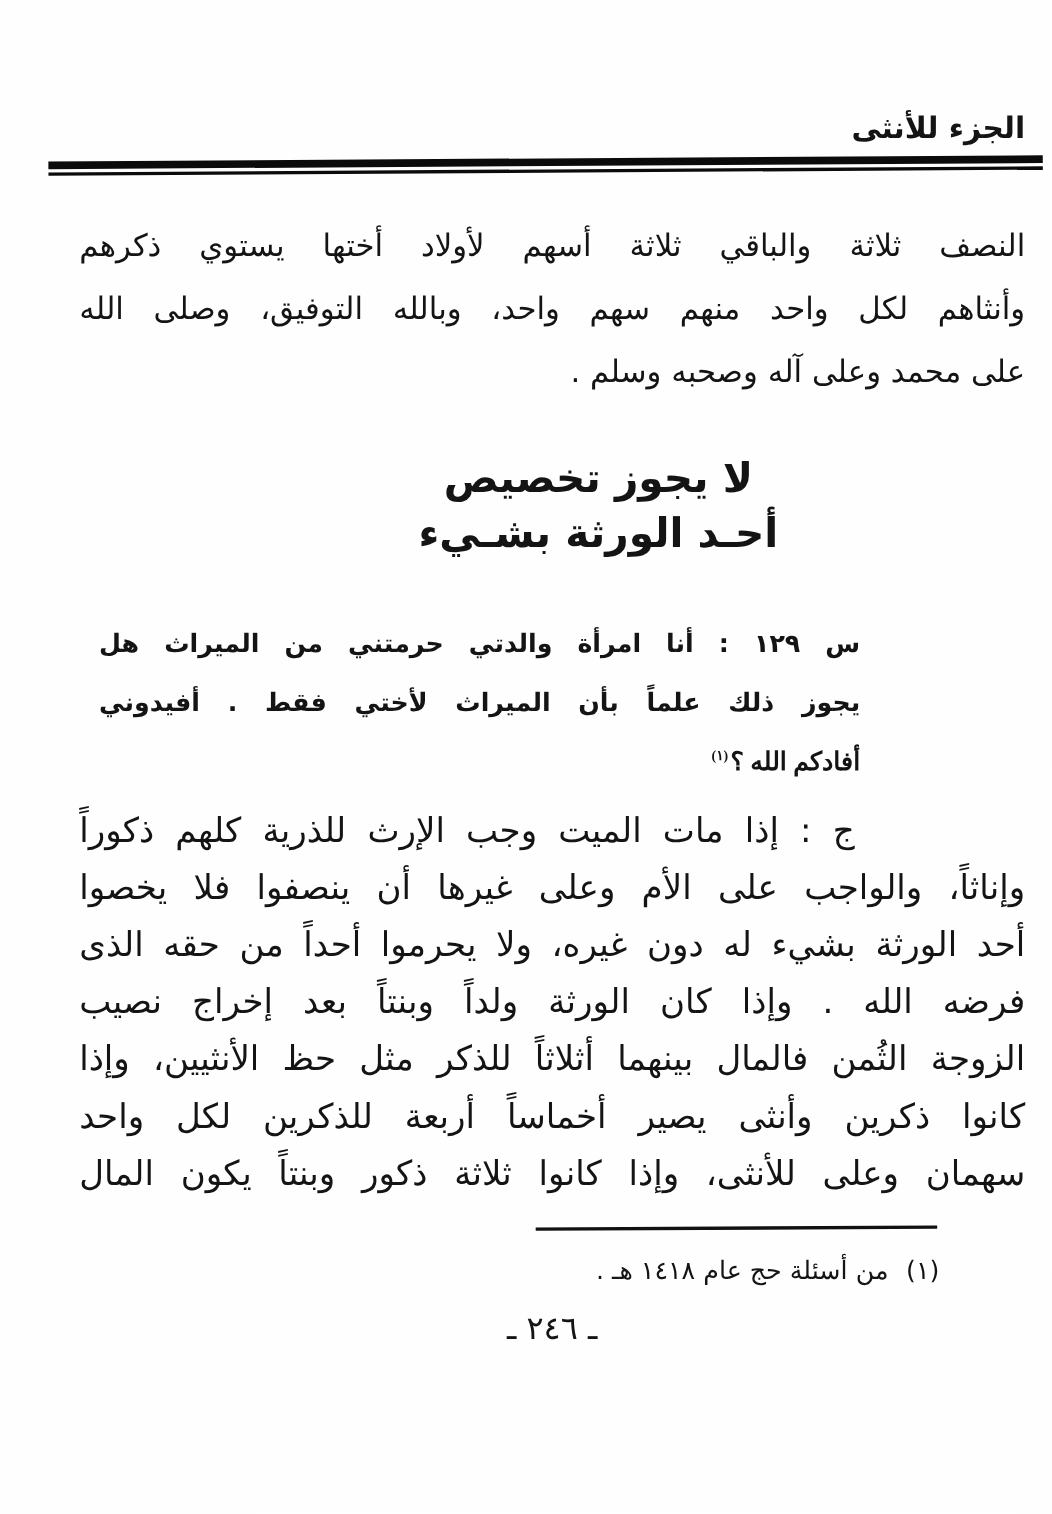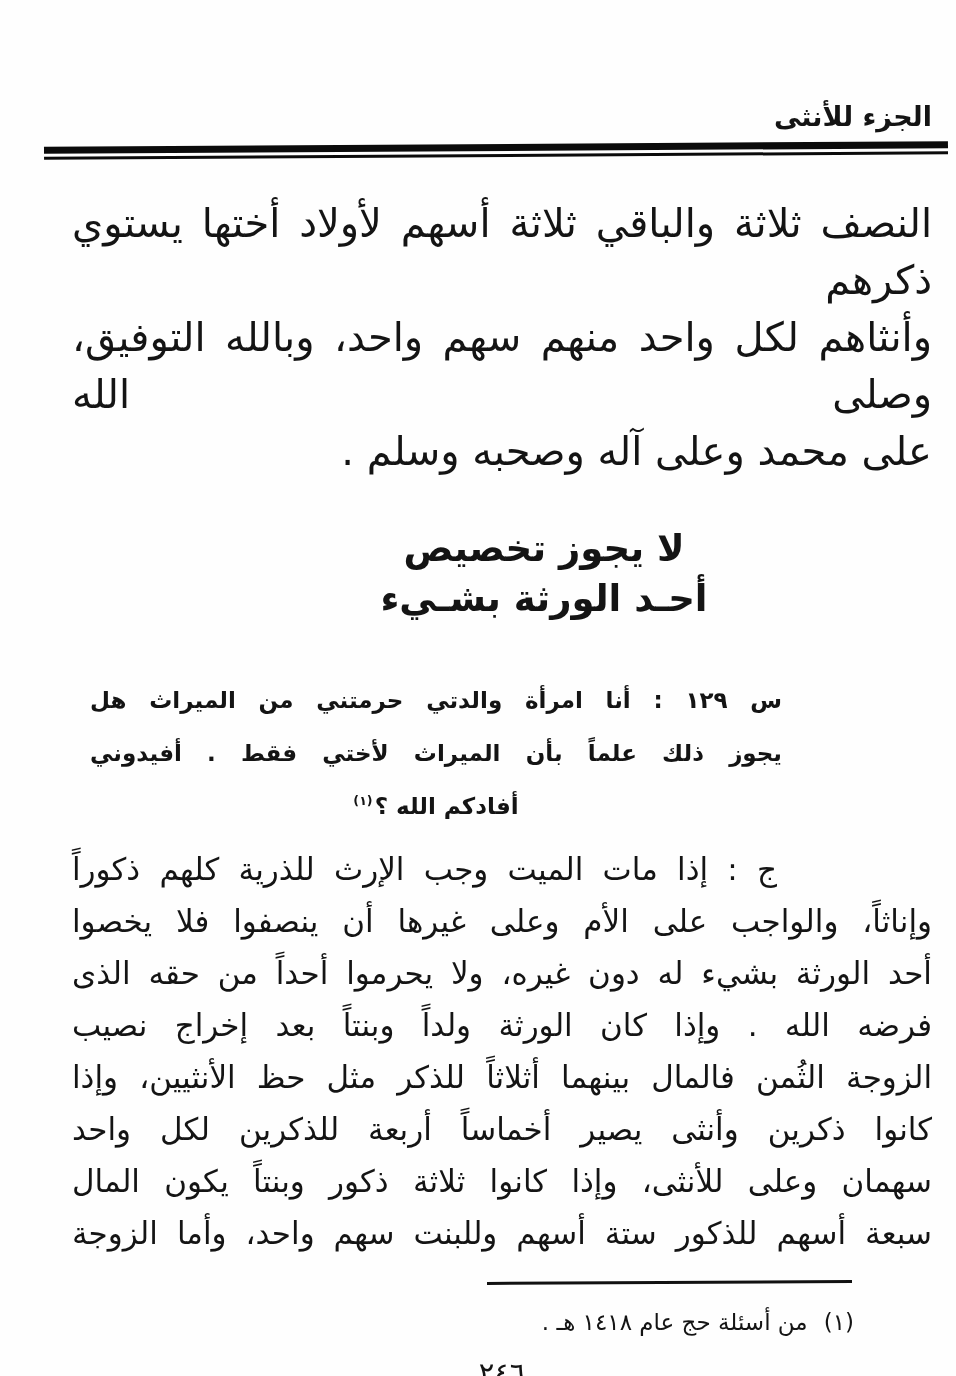--- a/index.html
+++ b/index.html
@@ -32,41 +32,41 @@
   }
   .rule::before{content:"";position:absolute;left:0;right:0;top:0;height:7px;background:#0b0b0b;}
   .rule::after{content:"";position:absolute;left:0;right:0;bottom:0;height:3px;background:#0b0b0b;}
   
   .line{white-space:normal;}
   .just{text-align:justify;text-align-last:justify;}
   .endline{text-align:right;}
   
   .intro{
     margin-top:38px;
-    font-size:40px;
+    font-size:28px;
     line-height:57px;
   }
   
   .title{
     margin:44px 0 0 0;
     position:relative;
     right:-42px;
     text-align:center;
     font-size:37px;
     font-weight:bold;
     line-height:50px;
   }
   
   .question{
     margin:50px 150px 0 18px;
     font-size:23px;
     font-weight:bold;
     line-height:53px;
   }
-  .qlast{text-align:center;}
+  .qlast{text-align:right;font-family:Liberation Serif, serif;}
   .fn-ref{
     font-size:0.55em;
     vertical-align:super;
     line-height:0;
     margin-right:2px;
   }
   
   .answer{
     margin-top:10px;
     font-size:31px;
@@ -130,21 +130,20 @@
     </section>
 
     <section class="answer">
       <div class="line just indent">ج :  إذا مات الميت وجب الإرث للذرية كلهم ذكوراً</div>
       <div class="line just">وإناثاً، والواجب على الأم وعلى غيرها أن ينصفوا فلا يخصوا</div>
       <div class="line just">أحد الورثة بشيء له دون غيره، ولا يحرموا أحداً من حقه الذى</div>
       <div class="line just">فرضه الله .  وإذا كان الورثة ولداً وبنتاً بعد إخراج نصيب</div>
       <div class="line just">الزوجة الثُمن فالمال بينهما أثلاثاً للذكر مثل حظ الأنثيين، وإذا</div>
       <div class="line just">كانوا ذكرين وأنثى يصير أخماساً أربعة للذكرين لكل واحد</div>
       <div class="line just">سهمان وعلى للأنثى، وإذا كانوا ثلاثة ذكور وبنتاً يكون المال</div>
-      <div class="line just">سبعة أسهم للذكور ستة أسهم وللبنت سهم واحد، وأما الزوجة</div>
     </section>
 
   </main>
 
   <footer>
     <div class="fn-rule"></div>
     <div class="footnote">
       <span class="fn-marker">(١)</span><span>من أسئلة حج عام ١٤١٨ هـ .</span>
     </div>
     <div class="pagenum">ـ ٢٤٦ ـ</div>

